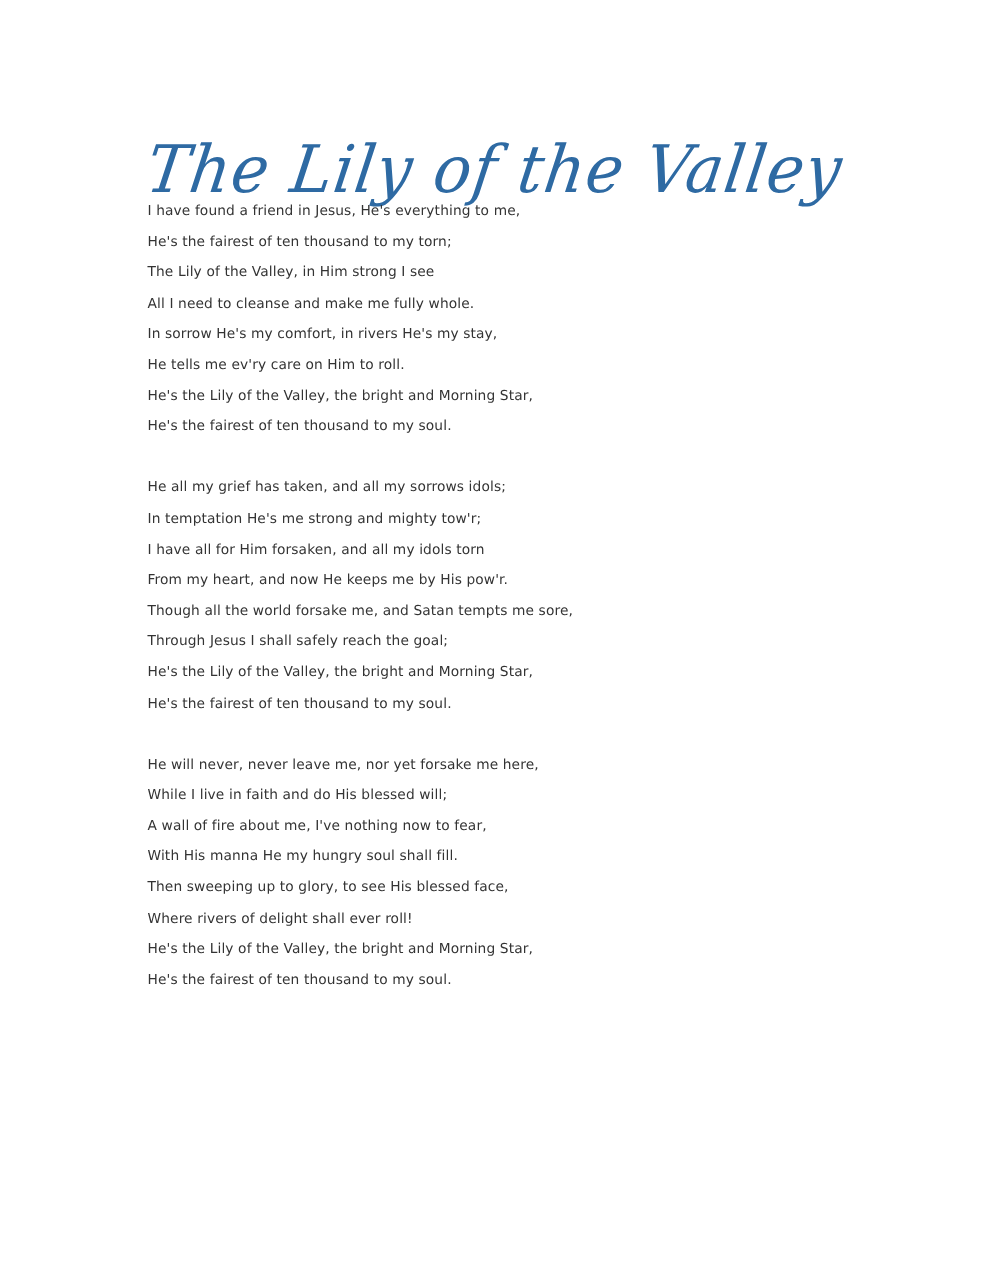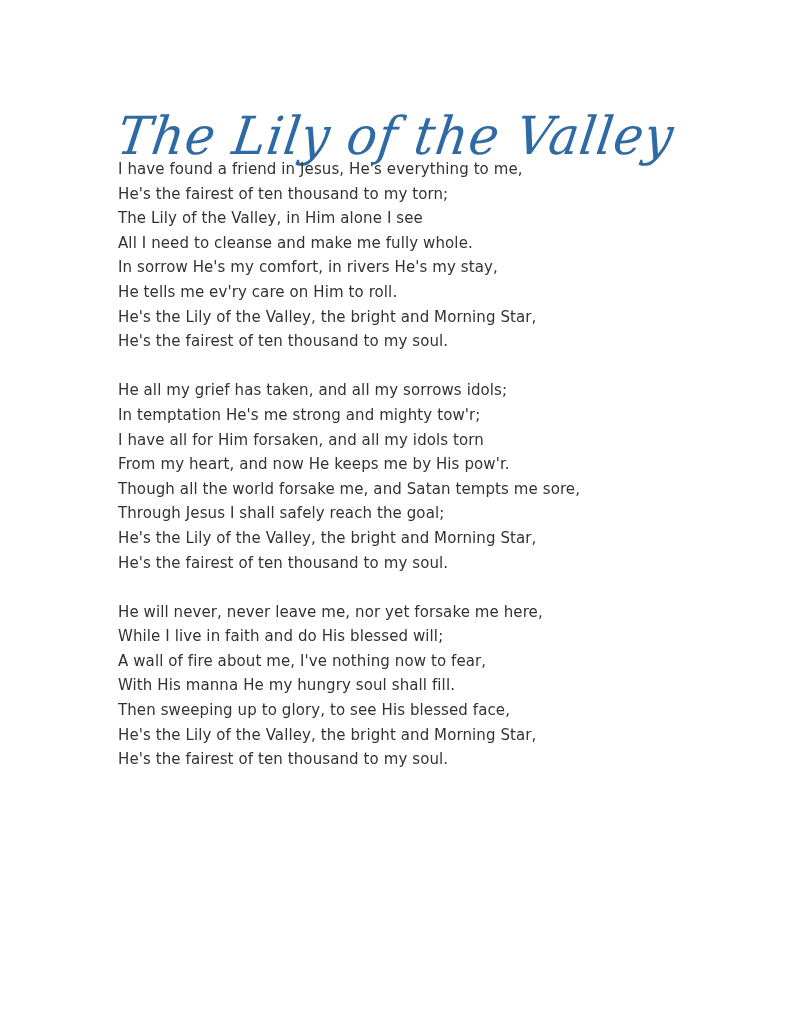--- a/index.html
+++ b/index.html
@@ -30,21 +30,21 @@
       letter-spacing: 1px;
       transform: skewX(-8deg) scaleY(1.05);
       font-weight: normal;
     }
     .lyrics {
       position: absolute;
       left: 118px;
       top: 157px;
       width: 620px;
       font-family: "DejaVu Sans", sans-serif;
-      font-size: 15px;
+      font-size: 11px;
       line-height: 24.6px;
       color: #333333;
       letter-spacing: 0.1px;
     }
     .verse {
       margin: 0 0 24.6px 0;
     }
     .line {
       display: block;
       white-space: nowrap;
@@ -54,21 +54,21 @@
 <body>
 
 <div class="title-wrap">
   <h1 class="title">The Lily of the Valley</h1>
 </div>
 
 <div class="lyrics">
   <div class="verse">
     <span class="line">I have found a friend in Jesus, He's everything to me,</span>
     <span class="line">He's the fairest of ten thousand to my torn;</span>
-    <span class="line">The Lily of the Valley, in Him alone I see</span>
+    <span class="line">The Lily of the Valley, in Him strong I see</span>
     <span class="line">All I need to cleanse and make me fully whole.</span>
     <span class="line">In sorrow He's my comfort, in rivers He's my stay,</span>
     <span class="line">He tells me ev'ry care on Him to roll.</span>
     <span class="line">He's the Lily of the Valley, the bright and Morning Star,</span>
     <span class="line">He's the fairest of ten thousand to my soul.</span>
   </div>
   <div class="verse">
     <span class="line">He all my grief has taken, and all my sorrows idols;</span>
     <span class="line">In temptation He's me strong and mighty tow'r;</span>
     <span class="line">I have all for Him forsaken, and all my idols torn</span>
@@ -77,16 +77,17 @@
     <span class="line">Through Jesus I shall safely reach the goal;</span>
     <span class="line">He's the Lily of the Valley, the bright and Morning Star,</span>
     <span class="line">He's the fairest of ten thousand to my soul.</span>
   </div>
   <div class="verse">
     <span class="line">He will never, never leave me, nor yet forsake me here,</span>
     <span class="line">While I live in faith and do His blessed will;</span>
     <span class="line">A wall of fire about me, I've nothing now to fear,</span>
     <span class="line">With His manna He my hungry soul shall fill.</span>
     <span class="line">Then sweeping up to glory, to see His blessed face,</span>
+    <span class="line">Where rivers of delight shall ever roll!</span>
     <span class="line">He's the Lily of the Valley, the bright and Morning Star,</span>
     <span class="line">He's the fairest of ten thousand to my soul.</span>
   </div>
 </div>
 
 </body></html>

